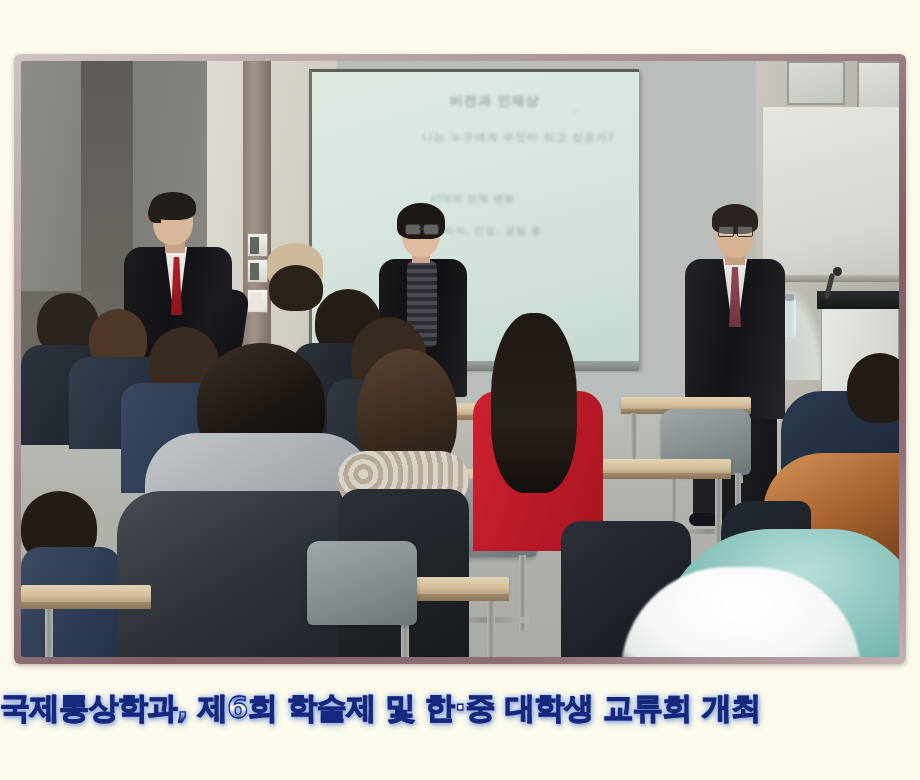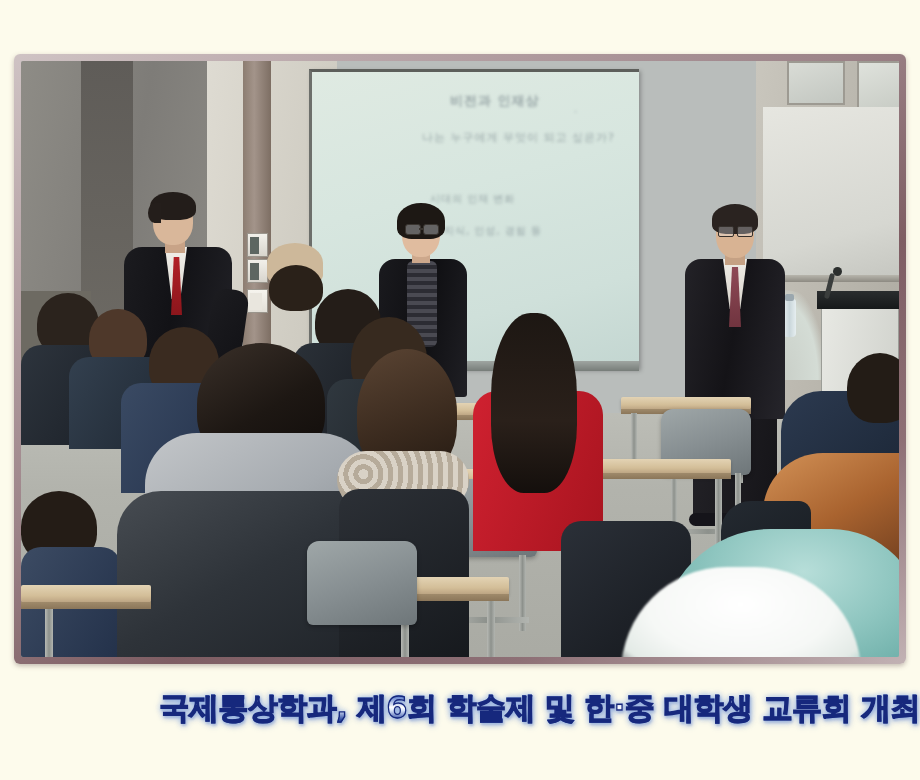--- a/index.html
+++ b/index.html
@@ -336,22 +336,22 @@
 
   
   .aud { border-radius: 50% 50% 40% 40%; }
   .coat { border-radius: 20px 20px 0 0; }
 
   
   #caption {
     position: absolute;
     left: 0;
     top: 688px;
-    width: 920px;
-    text-align: right;
+    width: 784px;
+    text-align: left;
   }
   #caption-text {
     display: inline-block;
     font-family: "DejaVu Sans", sans-serif;
     font-size: 30px;
     font-weight: bold;
     letter-spacing: -0.5px;
     background: linear-gradient(180deg,
         #2b4fae 0%,
         #4a6fc8 18%,

